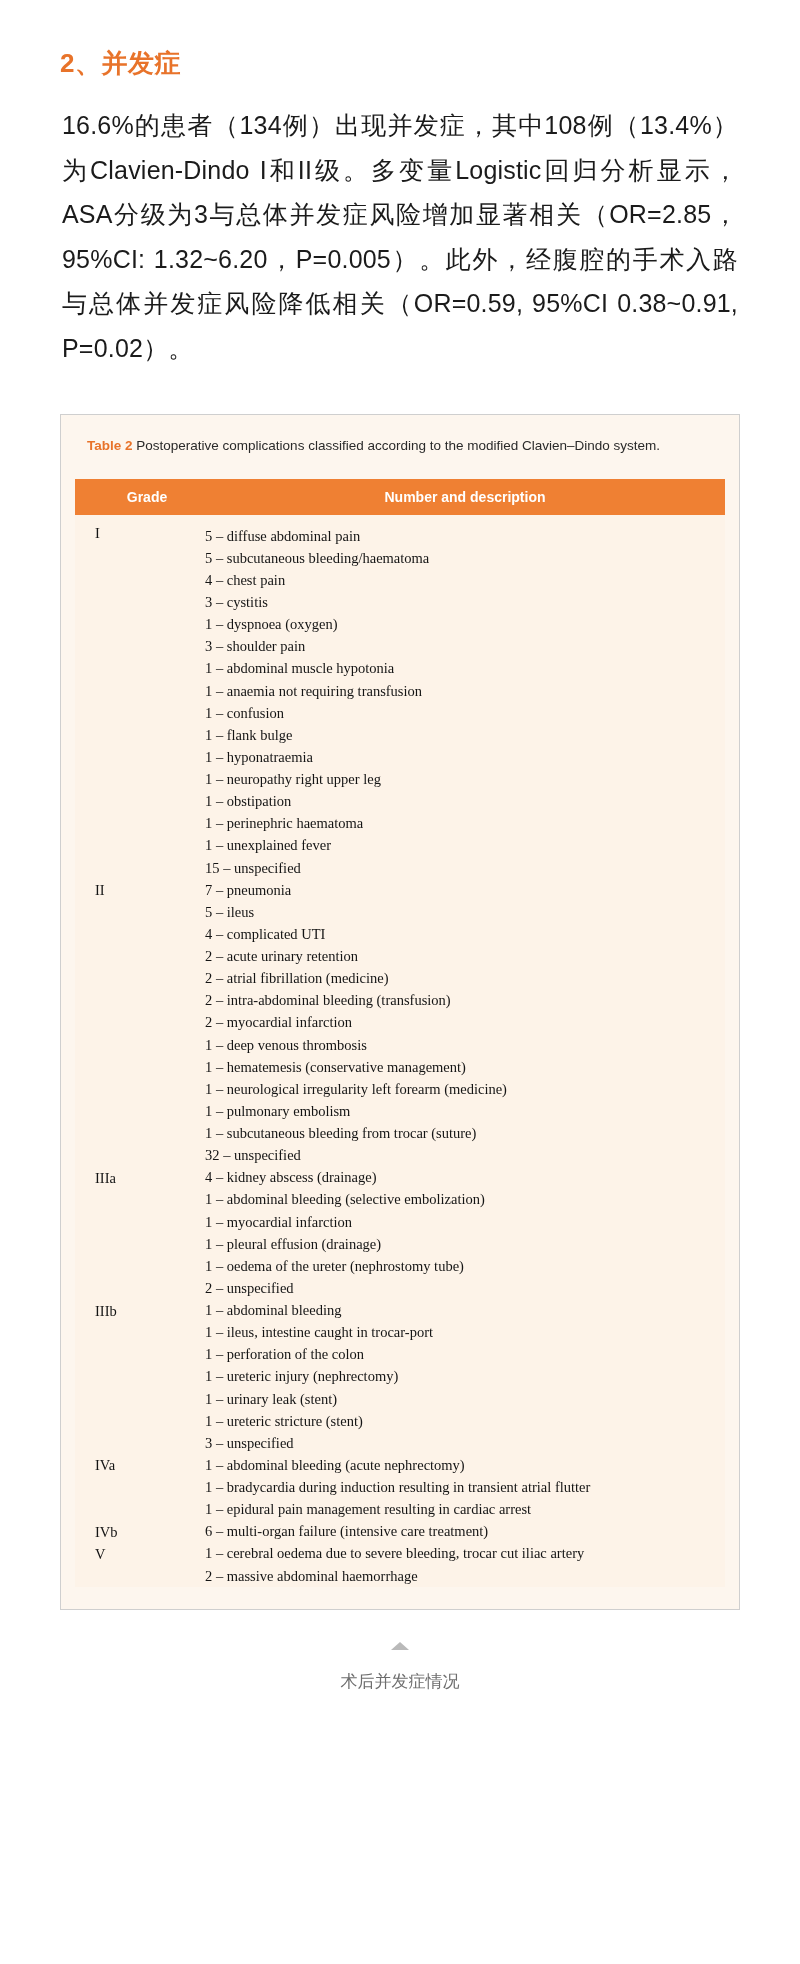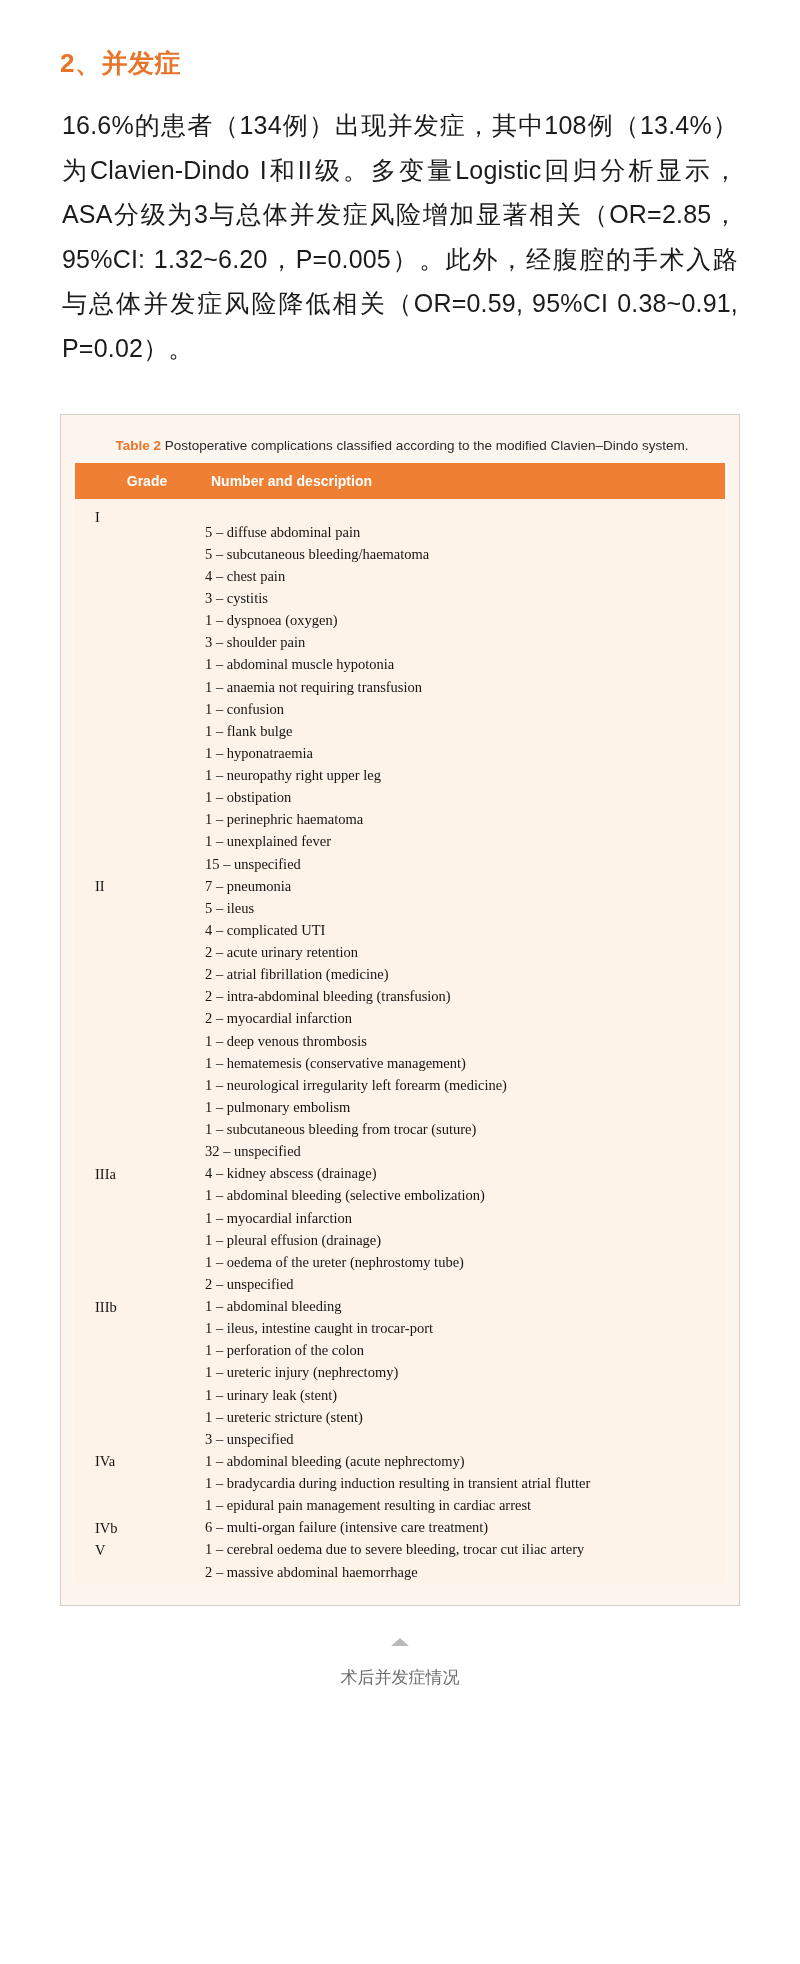--- a/index.html
+++ b/index.html
@@ -39,42 +39,41 @@
   .figure-wrap {
     margin: 44px 60px 0 60px;
     border: 1px solid #cfcfcf;
     background: #fdf6ee;
     padding: 18px 14px 22px 14px;
   }
   .tbl-caption {
     font-size: 13.5px;
     line-height: 1.35;
     color: #2a2a2a;
-    margin: 4px 8px 8px 12px;
+    margin: 4px 8px 24px 12px;
     font-family: "Liberation Sans", sans-serif;
-    text-align: center;
   }
   .tbl-caption .tbl-label {
     color: #e8732a;
     font-weight: bold;
   }
   table.comp-table {
     width: 100%;
     border-collapse: collapse;
     background: #fdf3e8;
     font-family: "Liberation Serif", serif;
   }
   table.comp-table thead th {
     background: #ef8033;
     color: #ffffff;
     font-family: "Liberation Sans", sans-serif;
     font-size: 14px;
     font-weight: bold;
     padding: 10px 6px;
-    text-align: left;
+    text-align: center;
   }
   table.comp-table thead th.grade-col {
     width: 130px;
     text-align: center;
     padding-left: 20px;
   }
   table.comp-table tbody td {
     vertical-align: top;
     font-size: 14.5px;
     color: #141414;
@@ -137,21 +136,21 @@
       <thead>
         <tr>
           <th class="grade-col">Grade</th>
           <th>Number and description</th>
         </tr>
       </thead>
       <tbody id="table-body">
           <tr class="table-body-pad">
             <td class="grade-cell" style="padding-top: 10px;">I</td>
             <td>
-              <ul class="desc-list" style="padding-top: 22px;">
+              <ul class="desc-list" style="padding-top: 10px;">
                 <li>5 – diffuse abdominal pain</li>
                 <li>5 – subcutaneous bleeding/haematoma</li>
                 <li>4 – chest pain</li>
                 <li>3 – cystitis</li>
                 <li>1 – dyspnoea (oxygen)</li>
                 <li>3 – shoulder pain</li>
                 <li>1 – abdominal muscle hypotonia</li>
                 <li>1 – anaemia not requiring transfusion</li>
                 <li>1 – confusion</li>
                 <li>1 – flank bulge</li>

